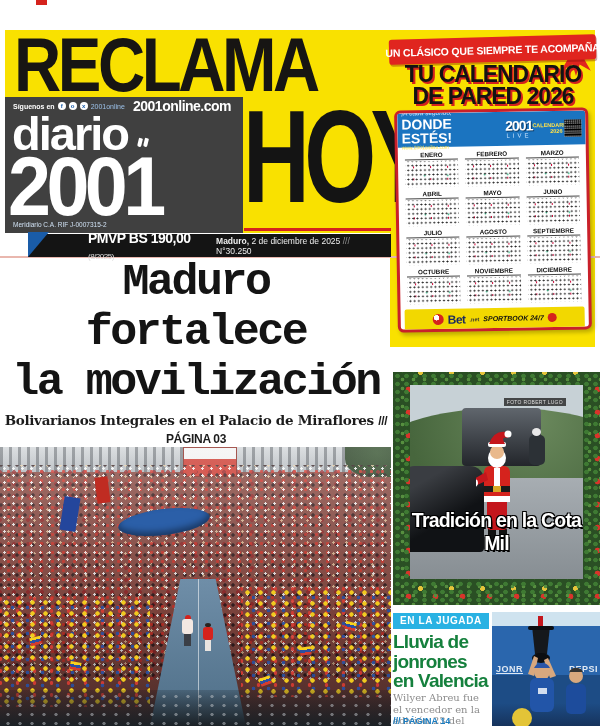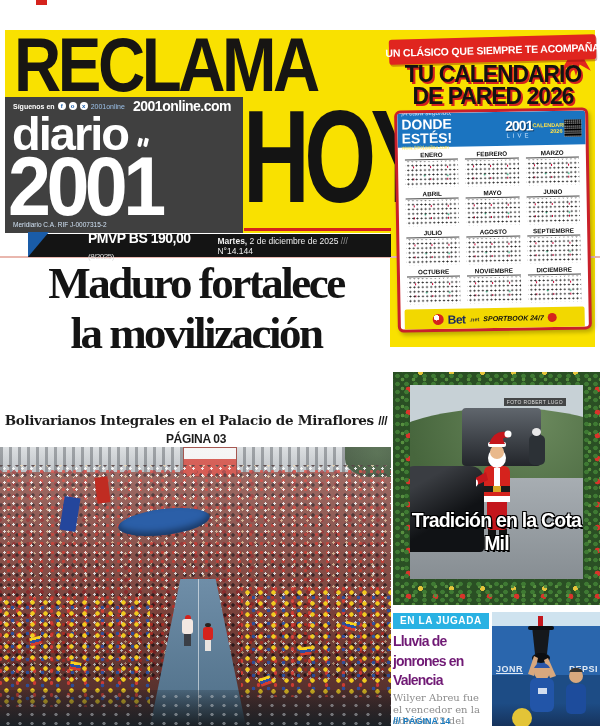--- a/index.html
+++ b/index.html
@@ -92,21 +92,21 @@
   .calfoot{height:21px;background:#f2d800;margin:1px 4px 3px;display:flex;align-items:center;
            justify-content:center;gap:4px;border-radius:2px;}
   .bet-ic{width:11px;height:11px;border-radius:50%;background:radial-gradient(circle at 35% 35%,#fff 25%,#d5231d 28%);}
   .bet-word{font-size:12px;font-weight:bold;color:#1b2a5e;letter-spacing:-.5px;}
   .bet-net{font-size:5.5px;color:#333;font-weight:bold;}
   .bet-sb{font-size:7px;font-weight:bold;font-style:italic;color:#111;}
   .bet-badge{width:9px;height:9px;border-radius:50%;background:#d5231d;}
 
   
   .headline{left:0;top:258px;width:392px;text-align:center;
-            font-family:Liberation Serif, serif;font-weight:bold;
+            font-family:Liberation Mono, monospace;font-weight:bold;
             font-size:45px;line-height:50px;letter-spacing:-2.5px;color:#141414;}
   .deck{left:0;top:412px;width:392px;text-align:center;
         font-family:"DejaVu Serif","Liberation Serif",serif;font-weight:bold;
         font-size:13.5px;line-height:17px;color:#1c1c1c;letter-spacing:-.3px;}
   .deck .pageref{font-family:"Liberation Sans",sans-serif;font-weight:bold;font-size:12px;}
 
   
   .crowd{left:0;top:447px;width:391px;height:279px;overflow:hidden;background:#8a4a42;}
   .buildings{position:absolute;left:0;top:0;width:100%;height:25px;
       background:repeating-linear-gradient(90deg,rgba(70,76,82,.55) 0 3px,rgba(205,210,214,0) 3px 9px),
@@ -180,22 +180,22 @@
       text-shadow:1.5px 1.5px 0 #000,-1px 1px 0 #000,1px -1px 0 #000,-1px -1px 0 #000;}
   .santa-page{left:393px;top:586px;width:207px;height:17px;background:#fff;display:flex;
       align-items:center;gap:4px;padding-left:3px;box-sizing:border-box;}
   .santa-page .pg{font-size:10px;font-weight:bold;color:#111;}
   .lips{width:14px;height:8px;background:#d5231d;
       clip-path:polygon(8% 45%,28% 18%,50% 38%,72% 18%,92% 45%,70% 88%,50% 96%,30% 88%);}
 
   
   .kicker{left:393px;top:613px;height:16px;padding:0 7px;background:#29b2e3;color:#fff;
       font-size:10px;font-weight:bold;line-height:16px;letter-spacing:.6px;display:inline-block;}
-  .sheadline{left:393px;top:632px;width:97px;font-size:14px;line-height:19.5px;font-weight:bold;
-      color:#701a75;letter-spacing:-.8px;}
+  .sheadline{left:393px;top:632px;width:97px;font-size:19px;line-height:19.5px;font-weight:bold;
+      color:#15803d;letter-spacing:-.8px;}
   .sdeck{left:393px;top:692px;width:97px;font-family:"DejaVu Serif","Liberation Serif",serif;
       font-size:10px;line-height:11.5px;color:#8d8d8d;}
   .spage{left:393px;top:716px;width:97px;font-size:9px;font-weight:bold;color:#1a7cc0;}
   .bphoto{left:492px;top:612px;width:108px;height:114px;overflow:hidden;
       background:linear-gradient(#cfe3ef 0 12%,#2a66ad 12% 55%,#1d4c85 55% 80%,#16335c);}
   .sign{position:absolute;color:rgba(255,255,255,.85);font-weight:bold;font-size:9px;
       letter-spacing:.5px;top:46%;}
   .sign1{left:4px;text-decoration:underline;} .sign2{right:2px;}
 
   .t{white-space:pre-wrap;}
@@ -226,21 +226,21 @@
     <div class="abs site" style="left:128px;top:1px">2001online.com</div>
     <div class="abs diario" style="left:7px;top:13px">diario</div>
     <div class="abs flourish" style="left:133px;top:41px"></div>
     <div class="abs logo2001" style="left:3px;top:49px">2001</div>
     <div class="abs rif" style="left:8px;top:124px">Meridiario C.A. RIF J-0007315-2</div>
   </div>
   <div class="abs mast-tail"></div>
 
   <div class="abs infobar">
     <div class="price"><span>PMVP BS 190,00</span> <small>(8/2025)</small></div>
-    <div class="dateline"><b>Martes,</b><span> 2 de diciembre de 2025</span> <span class="slashes">///</span> <span>N°14.144</span></div>
+    <div class="dateline"><b>Maduro,</b><span> 2 de diciembre de 2025</span> <span class="slashes">///</span> <span>N°30.250</span></div>
   </div>
 
   <div class="abs ribbon">UN CLÁSICO QUE SIEMPRE TE ACOMPAÑA</div>
   <div class="abs promo-title">
     <div>TU CALENDARIO</div>
     <div>DE PARED 2026</div>
   </div>
 
   <div class="abs calcard">
     <div class="calhead">

